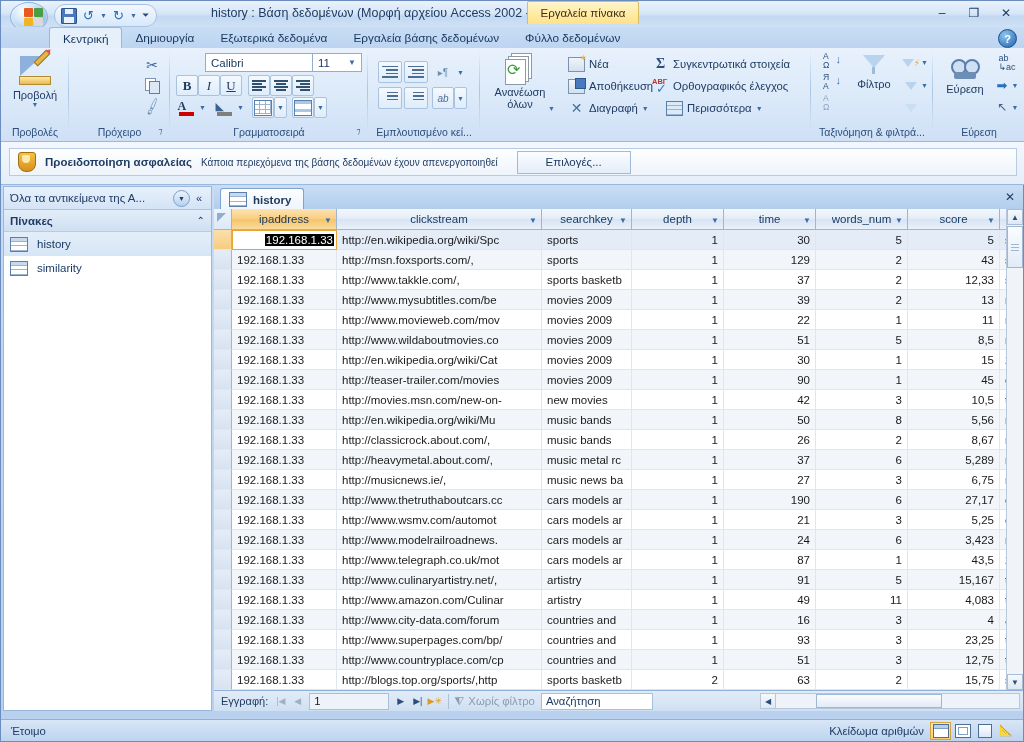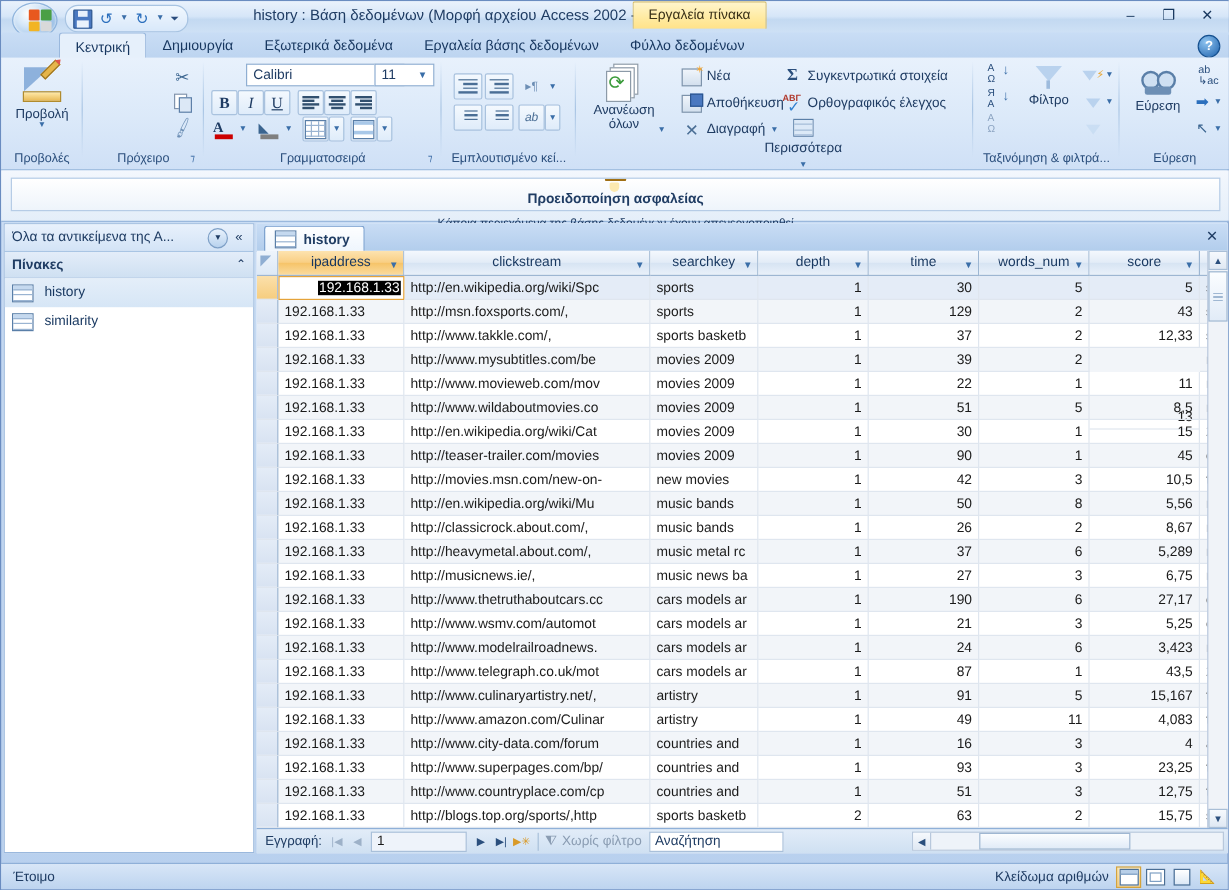--- a/index.html
+++ b/index.html
@@ -160,21 +160,21 @@
   .find-ico s{position:absolute;bottom:2px;left:4px;width:22px;height:7px;background:#6d8fb5;border-radius:2px;text-decoration:none;}
   .repl-ico{font-size:9px;color:#2b4f7d;line-height:9px;}
   .goto-ico{font-size:13px;color:#2b6fbd;}
   .sel-ico{font-size:12px;color:#3a648f;}
 
   
   .secbar{position:absolute;left:0;top:141px;width:1024px;height:42px;
     background:linear-gradient(180deg,#f3f7fd,#e4eef9);border-bottom:1px solid #9ab8dd;}
   .secinner{position:absolute;left:8px;top:6px;right:8px;height:28px;
     background:linear-gradient(180deg,#ffffff,#eef4fb);border:1px solid #b6cce6;
-    display:flex;align-items:center;gap:9px;padding:0 8px;box-sizing:border-box;flex-direction:column;}
+    display:flex;align-items:center;gap:9px;padding:0 8px;box-sizing:border-box;}
   .shield{width:16px;height:18px;background:linear-gradient(180deg,#f7c23f,#d98e1c);
     border-radius:3px 3px 8px 8px;border:1px solid #a06f14;position:relative;}
   .shield::after{content:"";position:absolute;left:3px;top:2px;width:8px;height:8px;background:#fce9b0;border-radius:2px 2px 6px 6px;}
   .sec-title{font-weight:bold;font-size:11.5px;color:#1f3c63;}
   .sec-msg{font-size:10px;color:#1f3c63;}
   .sec-btn{margin-left:10px;height:21px;min-width:92px;padding:0 10px;
     background:linear-gradient(180deg,#fbfdff,#e3edf9);border:1px solid #9fbada;
     display:flex;align-items:center;justify-content:center;font-size:11.5px;color:#1f3c63;}
 
   
@@ -537,21 +537,21 @@
         </div>
         <div class="cmd" style="left:170px;top:28px;">
           <span class="ci">
               <span class="spell">
                 <span class="abc">ΑΒΓ</span>
                 <span class="chk">✓</span>
               </span>
             </span>
           <span>Ορθογραφικός έλεγχος</span>
         </div>
-        <div class="cmd" style="left:155px;top:50px;flex-direction:column;">
+        <div class="cmd" style="left:184px;top:50px;">
           <span class="ci">
               <span class="moretbl">
                 <i></i>
                 <i></i>
                 <i></i>
               </span>
             </span>
           <span>Περισσότερα</span>
           <span class="ar">▼</span>
         </div>
@@ -750,21 +750,21 @@
             <div class="cell" style="flex: 1 1 0%;">s</div>
           </div>
           <div class="row alt">
             <div class="rowsel"></div>
             <div class="cell" style="width: 105px; min-width: 105px;">192.168.1.33</div>
             <div class="cell" style="width: 205px; min-width: 205px;">http://www.mysubtitles.com/be</div>
             <div class="cell" style="width: 90px; min-width: 90px;">movies 2009</div>
             <div class="cell num" style="width: 92px; min-width: 92px;">1</div>
             <div class="cell num" style="width: 92px; min-width: 92px;">39</div>
             <div class="cell num" style="width: 92px; min-width: 92px;">2</div>
-            <div class="cell num" style="width: 92px; min-width: 92px; margin-top: 48px;">13</div>
+            <div class="cell num" style="width: 92px; min-width: 92px;">13</div>
             <div class="cell" style="flex: 1 1 0%;">n</div>
           </div>
           <div class="row">
             <div class="rowsel"></div>
             <div class="cell" style="width: 105px; min-width: 105px;">192.168.1.33</div>
             <div class="cell" style="width: 205px; min-width: 205px;">http://www.movieweb.com/mov</div>
             <div class="cell" style="width: 90px; min-width: 90px;">movies 2009</div>
             <div class="cell num" style="width: 92px; min-width: 92px;">1</div>
             <div class="cell num" style="width: 92px; min-width: 92px;">22</div>
             <div class="cell num" style="width: 92px; min-width: 92px;">1</div>

